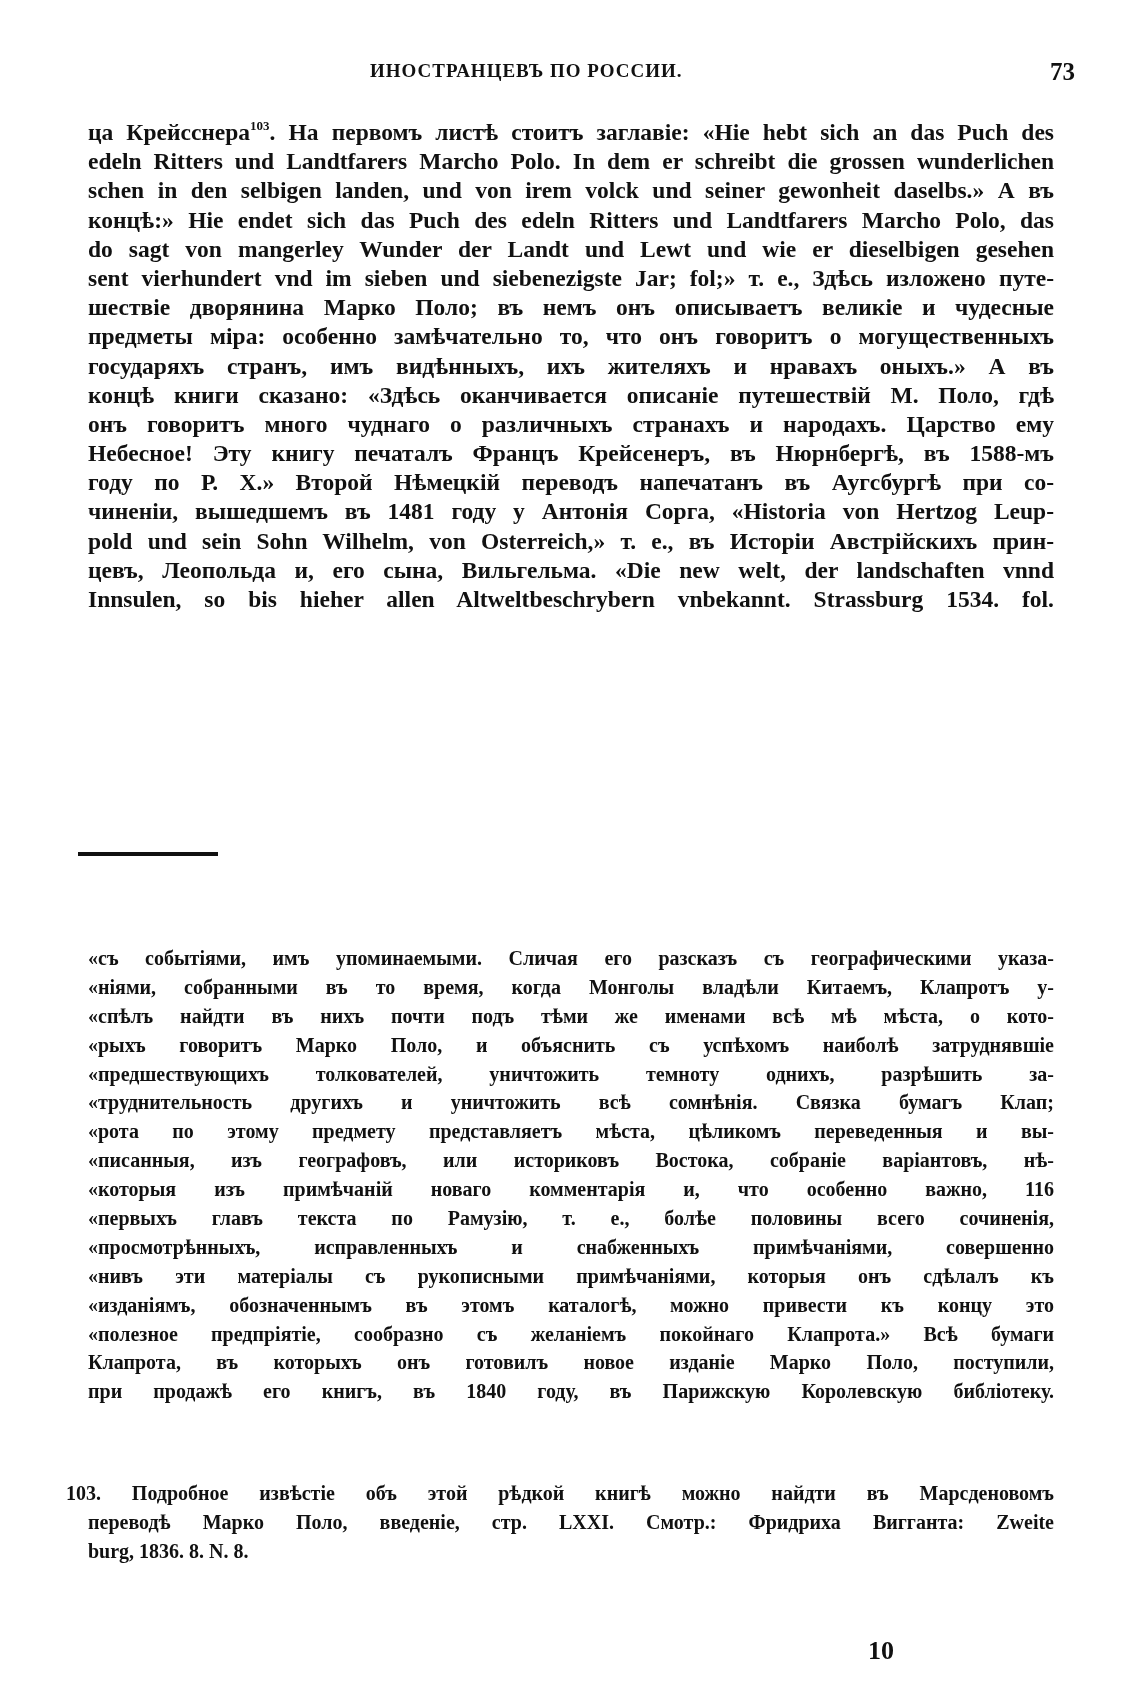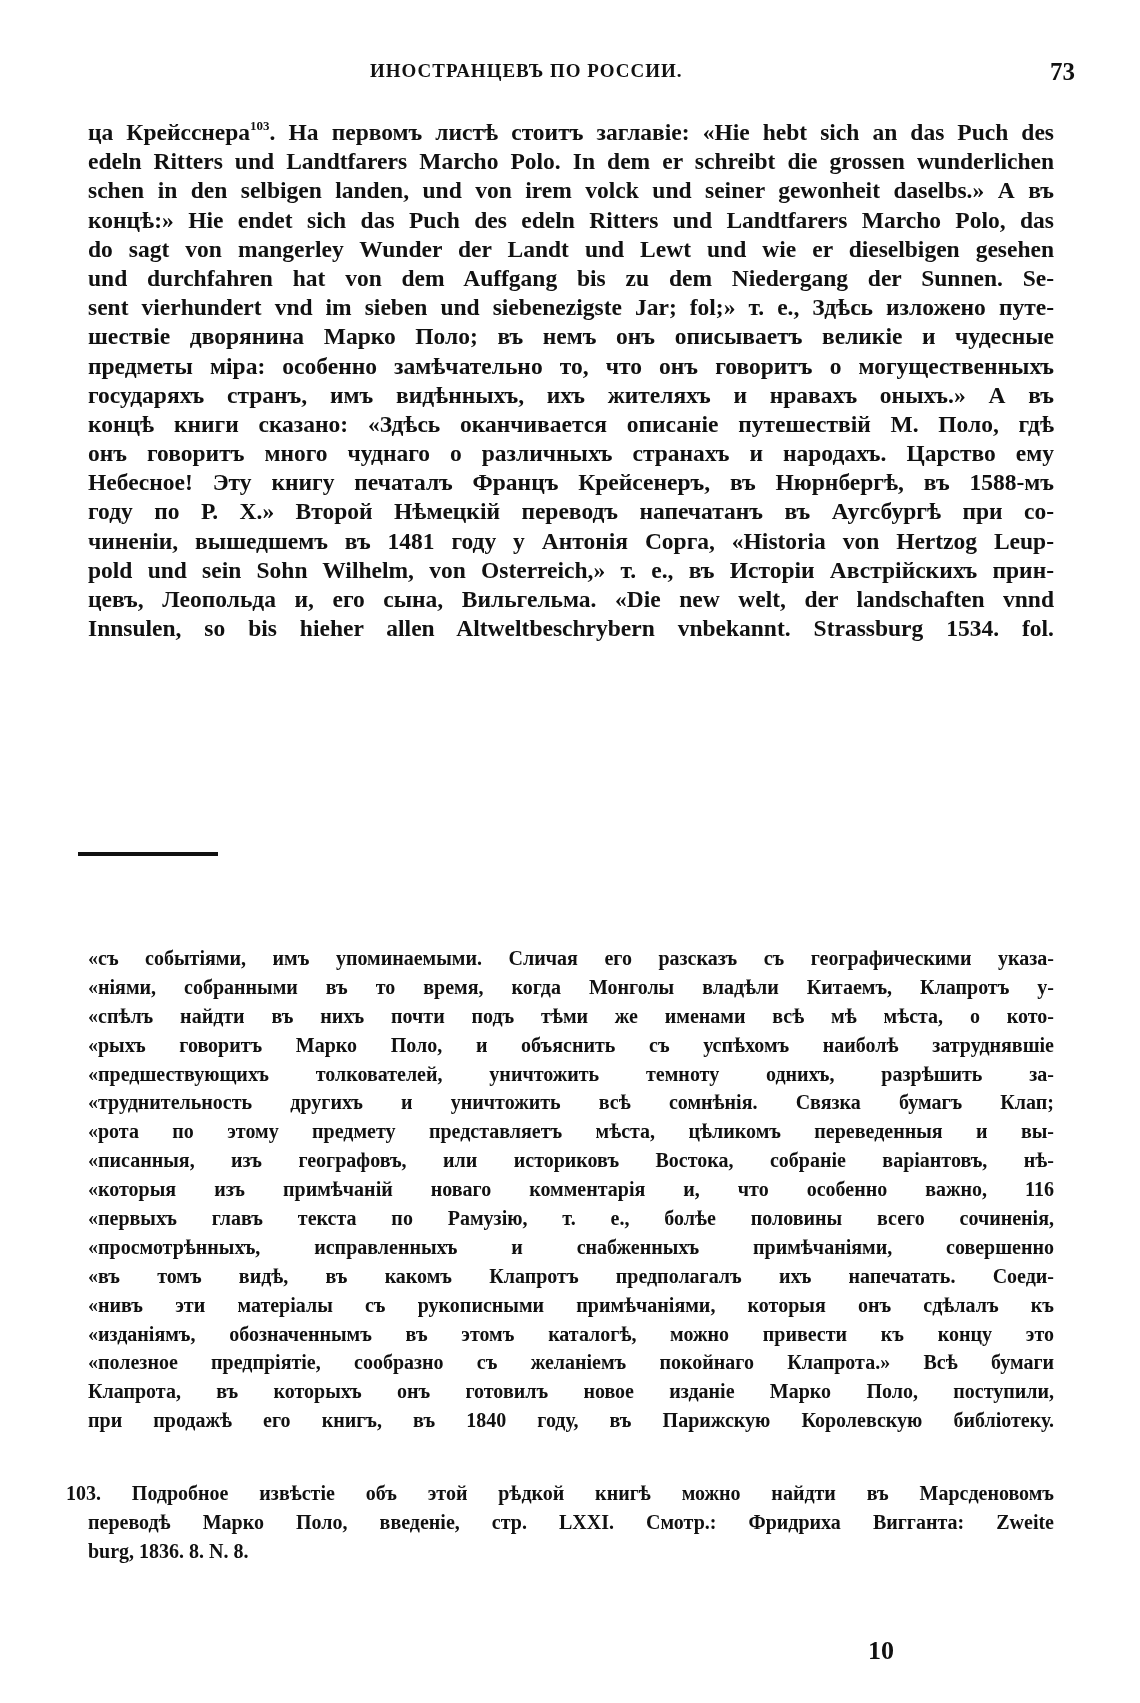--- a/index.html
+++ b/index.html
@@ -69,21 +69,20 @@
     <span class="running-title">ИНОСТРАНЦЕВЪ ПО РОССИИ.</span>
     <span class="page-number">73</span>
   </div>
 
   <div class="body-text">
     <div class="body-line"><span>ца Крейсснера</span><sup>103</sup><span>. На первомъ листѣ стоитъ заглавіе: «Hie hebt sich an das Puch des</span></div>
     <div class="body-line">edeln Ritters und Landtfarers Marcho Polo. In dem er schreibt die grossen wunderlichen</div>
     <div class="body-line">schen in den selbigen landen, und von irem volck und seiner gewonheit daselbs.» А въ</div>
     <div class="body-line">концѣ:» Hie endet sich das Puch des edeln Ritters und Landtfarers Marcho Polo, das</div>
     <div class="body-line">do sagt von mangerley Wunder der Landt und Lewt und wie er dieselbigen gesehen</div>
-    <div class="body-line">und durchfahren hat von dem Auffgang bis zu dem Niedergang der Sunnen. Se-</div>
     <div class="body-line">sent vierhundert vnd im sieben und siebenezigste Jar; fol;» т. е., Здѣсь изложено путе-</div>
     <div class="body-line">шествіе дворянина Марко Поло; въ немъ онъ описываетъ великіе и чудесные</div>
     <div class="body-line">предметы міра: особенно замѣчательно то, что онъ говоритъ о могущественныхъ</div>
     <div class="body-line">государяхъ странъ, имъ видѣнныхъ, ихъ жителяхъ и нравахъ оныхъ.» А въ</div>
     <div class="body-line">концѣ книги сказано: «Здѣсь оканчивается описаніе путешествій М. Поло, гдѣ</div>
     <div class="body-line">онъ говоритъ много чуднаго о различныхъ странахъ и народахъ. Царство ему</div>
     <div class="body-line">Небесное! Эту книгу печаталъ Францъ Крейсенеръ, въ Нюрнбергѣ, въ 1588-мъ</div>
     <div class="body-line">году по Р. Х.» Второй Нѣмецкій переводъ напечатанъ въ Аугсбургѣ при со-</div>
     <div class="body-line">чиненіи, вышедшемъ въ 1481 году у Антонія Сорга, «Historia von Hertzog Leup-</div>
     <div class="body-line">pold und sein Sohn Wilhelm, von Osterreich,» т. е., въ Исторіи Австрійскихъ прин-</div>
@@ -98,21 +97,20 @@
     <div class="fn-line">«ніями, собранными въ то время, когда Монголы владѣли Китаемъ, Клапротъ у-</div>
     <div class="fn-line">«спѣлъ найдти въ нихъ почти подъ тѣми же именами всѣ мѣ мѣста, о кото-</div>
     <div class="fn-line">«рыхъ говоритъ Марко Поло, и объяснить съ успѣхомъ наиболѣ затруднявшіе</div>
     <div class="fn-line">«предшествующихъ толкователей, уничтожить темноту однихъ, разрѣшить за-</div>
     <div class="fn-line">«труднительность другихъ и уничтожить всѣ сомнѣнія. Связка бумагъ Клап;</div>
     <div class="fn-line">«рота по этому предмету представляетъ мѣста, цѣликомъ переведенныя и вы-</div>
     <div class="fn-line">«писанныя, изъ географовъ, или историковъ Востока, собраніе варіантовъ, нѣ-</div>
     <div class="fn-line">«которыя изъ примѣчаній новаго комментарія и, что особенно важно, 116</div>
     <div class="fn-line">«первыхъ главъ текста по Рамузію, т. е., болѣе половины всего сочиненія,</div>
     <div class="fn-line">«просмотрѣнныхъ, исправленныхъ и снабженныхъ примѣчаніями, совершенно</div>
-    <div class="fn-line">«въ томъ видѣ, въ какомъ Клапротъ предполагалъ ихъ напечатать. Соеди-</div>
     <div class="fn-line">«нивъ эти матеріалы съ рукописными примѣчаніями, которыя онъ сдѣлалъ къ</div>
     <div class="fn-line">«изданіямъ, обозначеннымъ въ этомъ каталогѣ, можно привести къ концу это</div>
     <div class="fn-line">«полезное предпріятіе, сообразно съ желаніемъ покойнаго Клапрота.» Всѣ бумаги</div>
     <div class="fn-line">Клапрота, въ которыхъ онъ готовилъ новое изданіе Марко Поло, поступили,</div>
     <div class="fn-line">при продажѣ его книгъ, въ 1840 году, въ Парижскую Королевскую библіотеку.</div>
   </div>
 
   <div class="footnote-103">
     <div class="fn103-line">103. Подробное извѣстіе объ этой рѣдкой книгѣ можно найдти въ Марсденовомъ</div>
     <div class="fn103-line indent">переводѣ Марко Поло, введеніе, стр. LXXI. Смотр.: Фридриха Виггaнта: Zweite</div>

